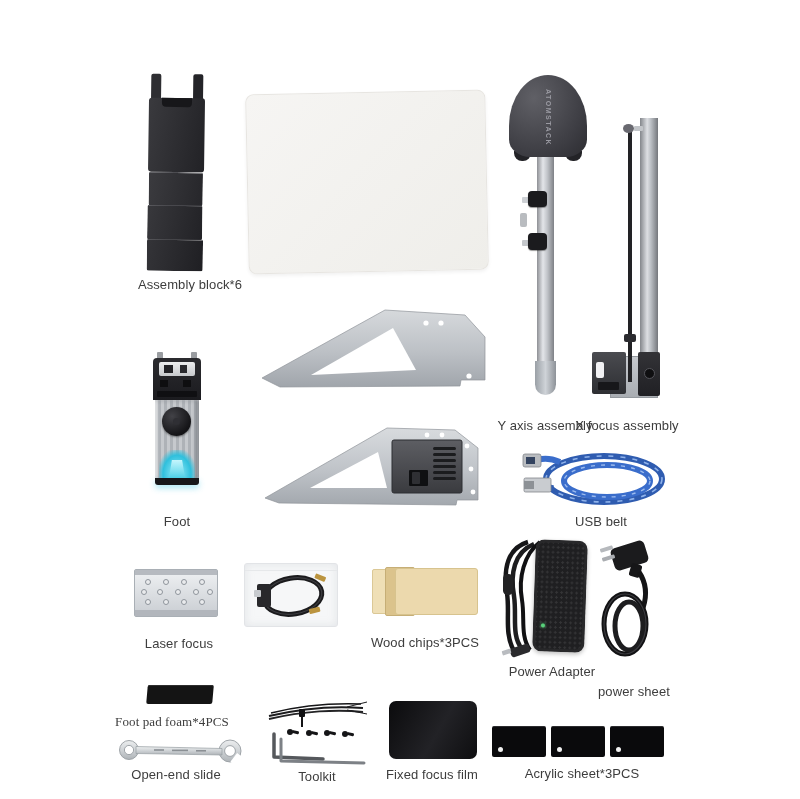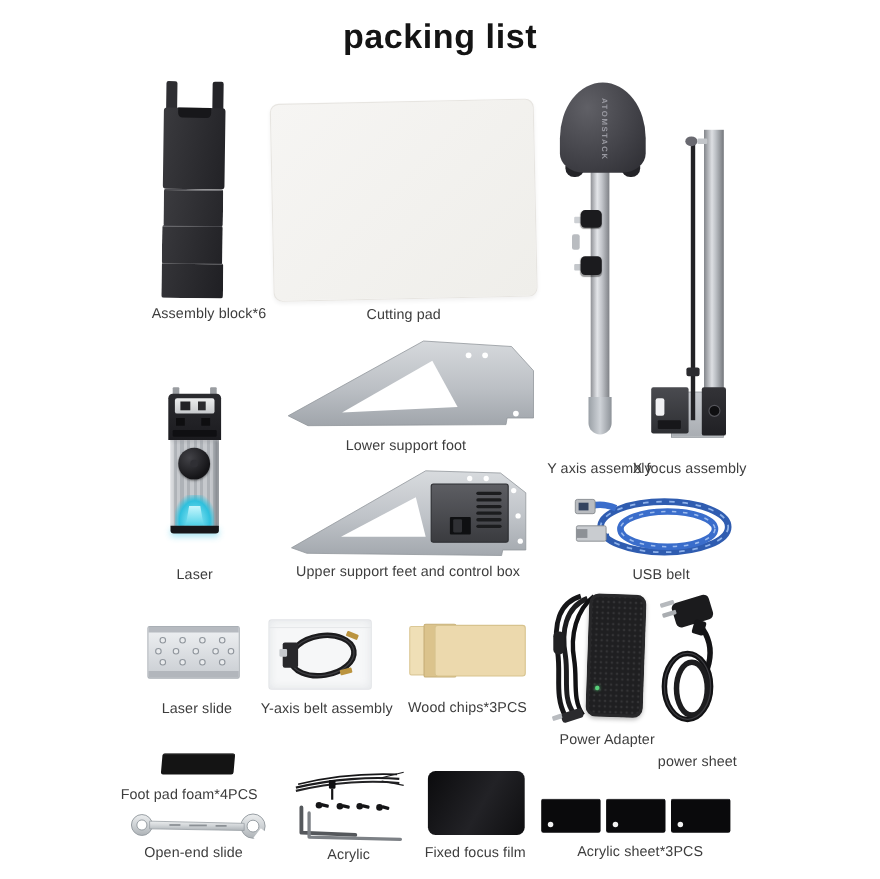--- a/index.html
+++ b/index.html
@@ -12,35 +12,33 @@
               font-size:31px;font-weight:800;color:#141414;letter-spacing:.5px;}
   svg{display:block;overflow:visible;}
   .vtext{writing-mode:vertical-rl;text-orientation:mixed;font-size:7px;letter-spacing:1.5px;
          color:#9a9aa2;font-weight:600;}
 </style>
 </head>
 <body>
 
 <div id="canvas">
 
-  <h1 id="page-title">packing list</h1>
 
   <div class="abs" style="left:148px;top:74px;width:56px;height:196px;transform:rotate(.8deg);">
     <div class="abs" style="left:2px;top:0;width:10px;height:30px;background:#2e2e32;border-radius:2px 2px 0 0;"></div>
     <div class="abs" style="right:2px;top:0;width:10px;height:30px;background:#242428;border-radius:2px 2px 0 0;"></div>
     <div class="abs" style="left:0;top:24px;width:56px;height:74px;background:linear-gradient(100deg,#3a3a3e,#222226);border-radius:3px;"></div>
     <div class="abs" style="left:13px;top:24px;width:30px;height:9px;background:#17171a;border-radius:0 0 4px 4px;"></div>
     <div class="abs" style="left:1px;top:98px;width:54px;height:33px;background:linear-gradient(100deg,#3b3b3f,#26262a);border-top:1px solid #4c4c51;border-radius:2px;"></div>
     <div class="abs" style="left:0;top:131px;width:55px;height:34px;background:linear-gradient(100deg,#38383c,#222226);border-top:1px solid #48484d;border-radius:2px;"></div>
     <div class="abs" style="left:0;top:165px;width:56px;height:31px;background:linear-gradient(100deg,#343438,#1f1f23);border-top:1px solid #454549;border-radius:2px;"></div>
   </div>
   <div class="lbl" style="left:110px;top:277px;width:160px;">Assembly block*6</div>
 
   <div class="abs" style="left:247px;top:92px;width:238px;height:178px;background:linear-gradient(135deg,#f6f5f3,#efeeea);border:1px solid #e7e5e1;border-radius:8px;transform:rotate(-1.2deg);box-shadow:0 2px 4px rgba(0,0,0,.06);"></div>
-  <div class="lbl" style="left:277px;top:278px;width:180px;">Cutting pad</div>
 
   <div class="abs" style="left:508px;top:75px;width:84px;height:320px;">
     <div class="abs" style="left:29px;top:78px;width:17px;height:212px;background:linear-gradient(90deg,#8e9095,#e3e5e9 35%,#c2c5ca 60%,#7e8186);"></div>
     <div class="abs" style="left:31px;top:78px;width:2px;height:212px;background:#6f7control276;opacity:.0;"></div>
     <div class="abs" style="left:27px;top:286px;width:21px;height:34px;background:linear-gradient(90deg,#9aa0a6,#cfd3d8 50%,#8d9298);border-radius:0 0 11px 11px;"></div>
     <div class="abs" style="left:14px;top:122px;width:9px;height:6px;background:#cdd0d4;border-radius:1px;"></div>
     <div class="abs" style="left:14px;top:165px;width:9px;height:6px;background:#c4c7cb;border-radius:1px;"></div>
     <div class="abs" style="left:20px;top:116px;width:19px;height:16px;background:#1b1b1e;border-radius:4px;box-shadow:0 1px 1px rgba(0,0,0,.4);"></div>
     <div class="abs" style="left:20px;top:158px;width:19px;height:17px;background:#1b1b1e;border-radius:4px;box-shadow:0 1px 1px rgba(0,0,0,.4);"></div>
     <div class="abs" style="left:12px;top:138px;width:7px;height:14px;background:#b9bcc0;border-radius:2px;"></div>
@@ -80,39 +78,38 @@
       <div class="abs" style="left:30px;top:22px;width:8px;height:7px;background:#0e0e10;"></div>
       <div class="abs" style="left:4px;top:33px;width:40px;height:6px;background:#0f0f12;border-radius:1px;"></div>
     </div>
     <div class="abs" style="left:2px;top:48px;width:44px;height:80px;background:repeating-linear-gradient(90deg,#c6c9cd 0 3px,#aeb2b7 3px 6px);border-radius:0 0 3px 3px;box-shadow:inset 2px 0 3px rgba(255,255,255,.5),inset -3px 0 4px rgba(60,65,70,.45);"></div>
     <div class="abs" style="left:9px;top:55px;width:29px;height:29px;background:radial-gradient(circle at 35% 32%,#424247,#141417 70%);border-radius:50%;box-shadow:0 1px 2px rgba(0,0,0,.45);"></div>
     <div class="abs" style="left:20px;top:66px;width:7px;height:7px;background:#2f2f34;border-radius:50%;"></div>
     <div class="abs" style="left:6px;top:98px;width:36px;height:28px;background:radial-gradient(ellipse at 50% 85%,#9deef9,#2fc0dd 55%,rgba(47,192,221,0) 78%);"></div>
     <div class="abs" style="left:16px;top:108px;width:16px;height:18px;background:linear-gradient(180deg,rgba(210,250,255,.9),#4fd2e8);clip-path:polygon(18% 0,82% 0,100% 100%,0 100%);"></div>
     <div class="abs" style="left:2px;top:126px;width:44px;height:7px;background:#17171a;border-radius:0 0 3px 3px;box-shadow:0 3px 6px rgba(62,200,230,.45);"></div>
   </div>
-  <div class="lbl" style="left:97px;top:514px;width:160px;">Laser</div>
+  <div class="lbl" style="left:97px;top:514px;width:160px;">Foot</div>
 
   <div class="abs" style="left:260px;top:306px;width:228px;height:92px;">
     <svg width="228" height="92" viewBox="0 0 228 92">
       <defs>
         <linearGradient id="gf1" x1="0" y1="0" x2="0" y2="1">
           <stop offset="0" stop-color="#d6d9dc"></stop>
             <stop offset=".55" stop-color="#bcc0c5"></stop>
             <stop offset="1" stop-color="#a0a5ab"></stop>
         </linearGradient>
       </defs>
       <path d="M2 72 L125 4 L205 9 L225 31 L225 74 L201 74 L200 80 L20 81 Z" fill="url(#gf1)" stroke="#8f949a" stroke-width="0.7"></path>
       <path d="M51 69 L133 22 L156 64 Z" fill="#ffffff"></path>
       <circle cx="166" cy="17" r="2.6" fill="#ffffff"></circle>
       <circle cx="181" cy="17" r="2.6" fill="#ffffff"></circle>
       <circle cx="209" cy="70" r="2.6" fill="#ffffff"></circle>
     </svg>
   </div>
-  <div class="lbl" style="left:279px;top:397px;width:180px;">Lower support foot</div>
 
   <div class="abs" style="left:261px;top:424px;width:226px;height:86px;">
     <svg width="226" height="86" viewBox="0 0 226 86">
       <defs>
         <linearGradient id="gf2" x1="0" y1="0" x2="0" y2="1">
           <stop offset="0" stop-color="#d8dbde"></stop>
             <stop offset=".55" stop-color="#bfc3c8"></stop>
             <stop offset="1" stop-color="#a3a8ae"></stop>
         </linearGradient>
         <linearGradient id="gbox" x1="0" y1="0" x2="0" y2="1">
@@ -133,21 +130,20 @@
         <rect x="172" y="29" width="23" height="3" rx="1.5" fill="#1b1c1e"></rect>
         <rect x="172" y="35" width="23" height="3" rx="1.5" fill="#1b1c1e"></rect>
         <rect x="172" y="41" width="23" height="3" rx="1.5" fill="#1b1c1e"></rect>
         <rect x="172" y="47" width="23" height="3" rx="1.5" fill="#1b1c1e"></rect>
         <rect x="172" y="53" width="23" height="3" rx="1.5" fill="#1b1c1e"></rect>
         <rect x="148" y="46" width="19" height="16" rx="1" fill="#0f1012"></rect>
         <rect x="151" y="48" width="8" height="12" rx="1" fill="#2f3034"></rect>
       </g>
     </svg>
   </div>
-  <div class="lbl" style="left:251px;top:512px;width:240px;">Upper support feet and control box</div>
 
   <div class="abs" style="left:520px;top:448px;width:152px;height:64px;">
     <svg width="152" height="64" viewBox="0 0 152 64">
       <ellipse cx="84" cy="31" rx="58" ry="23" fill="none" stroke="#2f5cb0" stroke-width="6"></ellipse>
       <ellipse cx="87" cy="33" rx="43" ry="16" fill="none" stroke="#3a6dcb" stroke-width="6"></ellipse>
       <ellipse cx="84" cy="31" rx="58" ry="23" fill="none" stroke="#8fb2ea" stroke-width="1.6" stroke-dasharray="5 7"></ellipse>
       <ellipse cx="87" cy="33" rx="43" ry="16" fill="none" stroke="#9cbbee" stroke-width="1.4" stroke-dasharray="4 6"></ellipse>
       <path d="M40 14 C 30 10, 24 10, 18 12" fill="none" stroke="#3a6dcb" stroke-width="6"></path>
       <path d="M34 40 C 28 41, 22 40, 16 38" fill="none" stroke="#2f5cb0" stroke-width="6"></path>
       <rect x="3" y="6" width="18" height="13" rx="2" fill="#b9bcc0" stroke="#83878c" stroke-width="0.8"></rect>
@@ -168,34 +164,33 @@
     <div class="abs" style="left:6px;top:19px;width:4px;height:4px;border:1px solid #8f959c;border-radius:50%;background:#e9ebed;"></div>
     <div class="abs" style="left:22px;top:19px;width:4px;height:4px;border:1px solid #8f959c;border-radius:50%;background:#e9ebed;"></div>
     <div class="abs" style="left:40px;top:19px;width:4px;height:4px;border:1px solid #8f959c;border-radius:50%;background:#e9ebed;"></div>
     <div class="abs" style="left:58px;top:19px;width:4px;height:4px;border:1px solid #8f959c;border-radius:50%;background:#e9ebed;"></div>
     <div class="abs" style="left:72px;top:19px;width:4px;height:4px;border:1px solid #8f959c;border-radius:50%;background:#e9ebed;"></div>
     <div class="abs" style="left:10px;top:29px;width:4px;height:4px;border:1px solid #8f959c;border-radius:50%;background:#e9ebed;"></div>
     <div class="abs" style="left:28px;top:29px;width:4px;height:4px;border:1px solid #8f959c;border-radius:50%;background:#e9ebed;"></div>
     <div class="abs" style="left:46px;top:29px;width:4px;height:4px;border:1px solid #8f959c;border-radius:50%;background:#e9ebed;"></div>
     <div class="abs" style="left:64px;top:29px;width:4px;height:4px;border:1px solid #8f959c;border-radius:50%;background:#e9ebed;"></div>
   </div>
-  <div class="lbl" style="left:99px;top:636px;width:160px;">Laser slide</div>
+  <div class="lbl" style="left:99px;top:636px;width:160px;">Laser focus</div>
 
   <div class="abs" style="left:244px;top:563px;width:92px;height:62px;background:#f6f7f8;border:1px solid #e2e4e7;border-radius:3px;box-shadow:inset 0 0 8px rgba(190,195,200,.35);">
     <div class="abs" style="left:0;top:6px;width:100%;height:1px;background:#e6e8ea;"></div>
     <svg width="92" height="62" viewBox="0 0 92 62">
       <ellipse cx="48" cy="32" rx="29" ry="18" fill="none" stroke="#1b1b1d" stroke-width="5" transform="rotate(-9 48 32)"></ellipse>
       <ellipse cx="48" cy="32" rx="29" ry="18" fill="none" stroke="#3c3c40" stroke-width="1.2" transform="rotate(-9 48 32)"></ellipse>
       <rect x="70" y="11" width="11" height="5" rx="1" fill="#bb943f" transform="rotate(22 75 13)"></rect>
       <rect x="64" y="44" width="11" height="5" rx="1" fill="#bb943f" transform="rotate(-14 69 46)"></rect>
       <rect x="12" y="20" width="14" height="23" rx="2" fill="#28282b"></rect>
       <rect x="9" y="26" width="7" height="7" rx="1" fill="#c7cace"></rect>
     </svg>
   </div>
-  <div class="lbl" style="left:207px;top:636px;width:180px;">Y-axis belt assembly</div>
 
   <div class="abs" style="left:372px;top:567px;width:104px;height:47px;">
     <div class="abs" style="left:0;top:2px;width:26px;height:43px;background:#efdfb6;border:1px solid #dbc896;border-radius:2px;"></div>
     <div class="abs" style="left:13px;top:0;width:28px;height:47px;background:#dbc38c;border:1px solid #c6ae76;border-radius:2px;"></div>
     <div class="abs" style="left:23px;top:1px;width:81px;height:45px;background:#ecd9ad;border:1px solid #d7c38e;border-radius:3px;"></div>
   </div>
   <div class="lbl" style="left:345px;top:635px;width:160px;">Wood chips*3PCS</div>
 
   <div class="abs" style="left:498px;top:538px;width:92px;height:130px;">
     <svg class="abs" style="left:0;top:0;" width="92" height="130" viewBox="0 0 92 130">
@@ -222,21 +217,21 @@
     <svg class="abs" style="left:0;top:0;" width="64" height="130" viewBox="0 0 64 130">
       <path d="M45 32 C 53 44, 53 56, 49 68" fill="none" stroke="#141416" stroke-width="5"></path>
       <ellipse cx="31" cy="84" rx="21" ry="30" fill="none" stroke="#121214" stroke-width="5"></ellipse>
       <ellipse cx="35" cy="86" rx="14" ry="24" fill="none" stroke="#1d1d1f" stroke-width="5"></ellipse>
       <ellipse cx="31" cy="84" rx="21" ry="30" fill="none" stroke="#3a3a3e" stroke-width="1.2"></ellipse>
     </svg>
   </div>
   <div class="lbl" style="left:554px;top:684px;width:160px;">power sheet</div>
 
   <div class="abs" style="left:147px;top:685px;width:66px;height:19px;background:#141414;border-radius:2px;transform:skewX(-5deg);box-shadow:inset 0 1px 0 #2e2e2e;"></div>
-  <div class="lbl" style="left:92px;top:714px;width:160px;">Foot pad foam*4PCS</div>
+  <div class="lbl" style="left:92px;top:714px;width:160px;font-family:Liberation Serif, serif;">Foot pad foam*4PCS</div>
 
   <div class="abs" style="left:116px;top:736px;width:130px;height:30px;">
     <svg width="130" height="30" viewBox="0 0 130 30">
       <defs>
         <linearGradient id="gwr" x1="0" y1="0" x2="0" y2="1">
           <stop offset="0" stop-color="#eceeef"></stop>
             <stop offset=".5" stop-color="#cfd3d6"></stop>
             <stop offset="1" stop-color="#aeb3b7"></stop>
         </linearGradient>
       </defs>
@@ -270,21 +265,21 @@
           <rect x="48" y="31.6" width="7" height="3" rx="1" transform="rotate(14 51 33)"></rect>
         <circle cx="64" cy="33" r="3"></circle>
           <rect x="66" y="31.6" width="7" height="3" rx="1" transform="rotate(14 69 33)"></rect>
         <circle cx="82" cy="34" r="3"></circle>
           <rect x="84" y="32.6" width="7" height="3" rx="1" transform="rotate(14 87 34)"></rect>
       </g>
       <path d="M11 34 L11 57 L60 59" fill="none" stroke="#55585c" stroke-width="3.5" stroke-linecap="round" stroke-linejoin="round"></path>
       <path d="M18 39 L18 61 L101 63" fill="none" stroke="#7d8186" stroke-width="3" stroke-linecap="round" stroke-linejoin="round"></path>
     </svg>
   </div>
-  <div class="lbl" style="left:237px;top:769px;width:160px;">Acrylic</div>
+  <div class="lbl" style="left:237px;top:769px;width:160px;">Toolkit</div>
 
   <div class="abs" style="left:389px;top:701px;width:88px;height:58px;background:linear-gradient(120deg,#0b0b0d,#222226 55%,#0e0e10);border-radius:7px;"></div>
   <div class="lbl" style="left:352px;top:767px;width:160px;">Fixed focus film</div>
 
   <div class="abs" style="left:492px;top:726px;width:176px;height:31px;">
     <div class="abs" style="left:0;top:0;width:54px;height:30px;background:#0a0a0c;border-radius:2px;border-top:1px solid #2c2c2f;">
       <div class="abs" style="left:6px;bottom:5px;width:5px;height:5px;background:#f2f2f2;border-radius:50%;"></div>
     </div>
     <div class="abs" style="left:59px;top:0;width:54px;height:30px;background:#0a0a0c;border-radius:2px;border-top:1px solid #2c2c2f;">
       <div class="abs" style="left:6px;bottom:5px;width:5px;height:5px;background:#f2f2f2;border-radius:50%;"></div>

